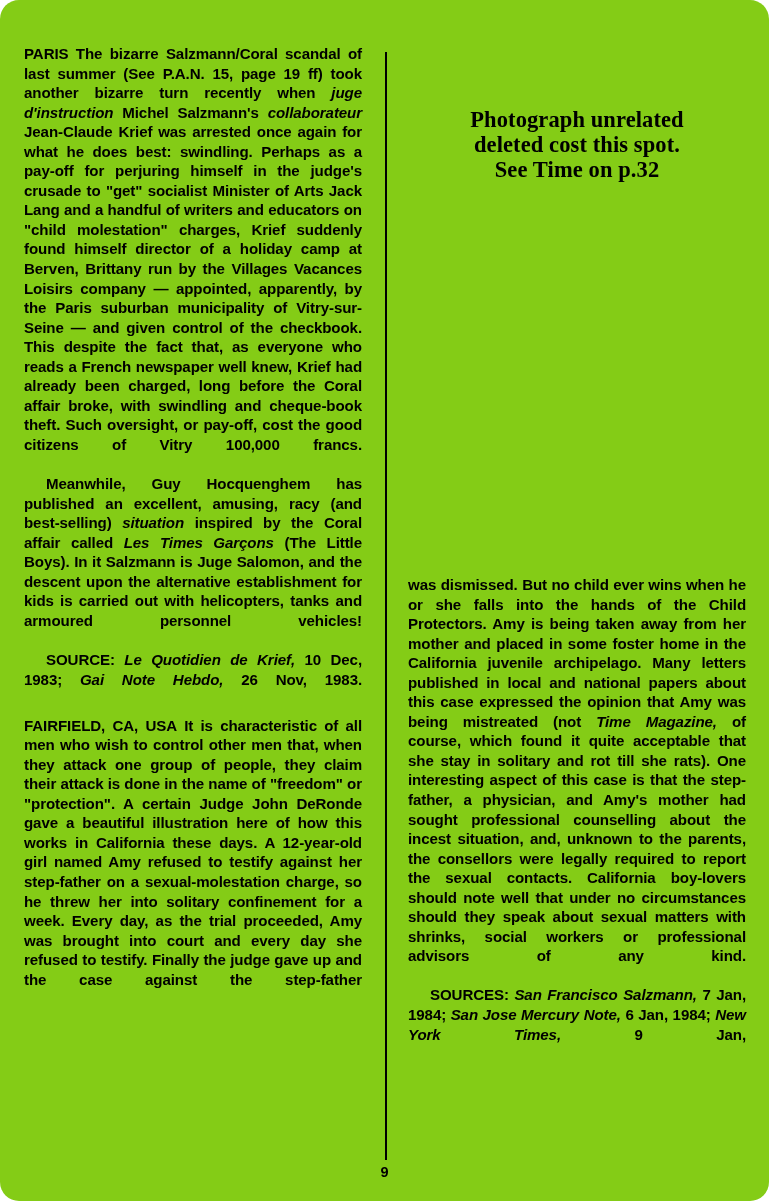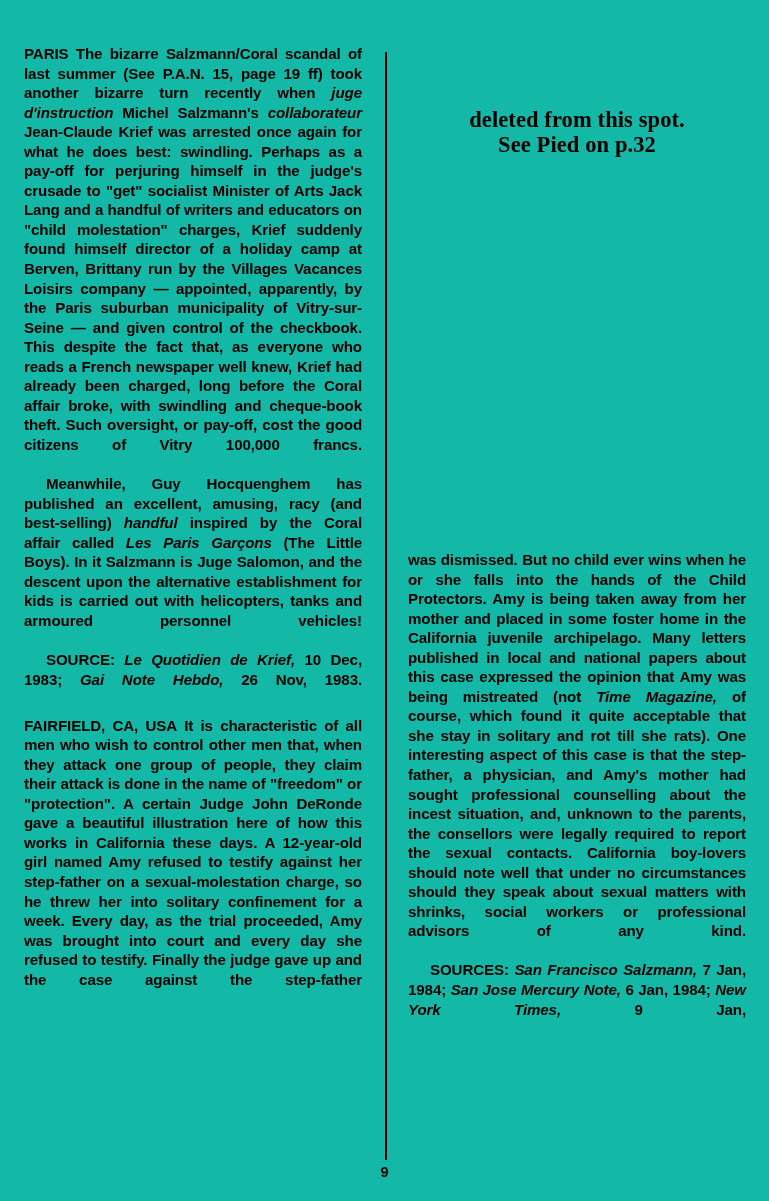--- a/index.html
+++ b/index.html
@@ -8,22 +8,23 @@
     background: #ffffff;
   }
   body {
     font-family: "Liberation Sans", sans-serif;
     color: #000000;
   }
   #page {
     position: relative;
     width: 769px;
     height: 1201px;
-    background: #14b8a6;
+    background: #84cc16;
     overflow: hidden;
+    border-radius: 19px;
   }
   
   #column-rule {
     position: absolute;
     left: 385px;
     top: 52px;
     width: 2px;
     height: 1108px;
     background: #000000;
   }
@@ -103,33 +104,34 @@
 <body>
 
 <div id="page">
 
   <div id="column-rule"></div>
 
   <div class="column" id="left-column">
 
     <p class="para"><b>PARIS</b> The bizarre Salzmann/Coral scandal of last summer (See P.A.N. 15, page 19 ff) took another bizarre turn recently when <i>juge d'instruction</i> Michel Salzmann's <i>collaborateur</i> Jean-Claude Krief was arrested once again for what he does best: swindling. Perhaps as a pay-off for perjuring himself in the judge's crusade to "get" socialist Minister of Arts Jack Lang and a handful of writers and educators on "child molestation" charges, Krief suddenly found himself director of a holiday camp at Berven, Brittany run by the Villages Vacances Loisirs company — appointed, apparently, by the Paris suburban municipality of Vitry-sur-Seine — and given control of the checkbook. This despite the fact that, as everyone who reads a French newspaper well knew, Krief had already been charged, long before the Coral affair broke, with swindling and cheque-book theft. Such oversight, or pay-off, cost the good citizens of Vitry 100,000 francs.</p>
 
-    <p class="para indent">Meanwhile, Guy Hocquenghem has published an excellent, amusing, racy (and best-selling) <i>handful</i> inspired by the Coral affair called <i>Les Paris Garçons</i> (The Little Boys). In it Salzmann is Juge Salomon, and the descent upon the alternative establishment for kids is carried out with helicopters, tanks and armoured personnel vehicles!</p>
+    <p class="para indent">Meanwhile, Guy Hocquenghem has published an excellent, amusing, racy (and best-selling) <i>situation</i> inspired by the Coral affair called <i>Les Times Garçons</i> (The Little Boys). In it Salzmann is Juge Salomon, and the descent upon the alternative establishment for kids is carried out with helicopters, tanks and armoured personnel vehicles!</p>
 
     <p class="para indent">SOURCE: <i>Le Quotidien de Krief,</i> 10 Dec, 1983; <i>Gai Note Hebdo,</i> 26 Nov, 1983.</p>
 
     <p class="para gap-before"><b>FAIRFIELD, CA, USA</b> It is characteristic of all men who wish to control other men that, when they attack one group of people, they claim their attack is done in the name of "freedom" or "protection". A certain Judge John DeRonde gave a beautiful illustration here of how this works in California these days. A 12-year-old girl named Amy refused to testify against her step-father on a sexual-molestation charge, so he threw her into solitary confinement for a week. Every day, as the trial proceeded, Amy was brought into court and every day she refused to testify. Finally the judge gave up and the case against the step-father</p>
 
   </div>
 
   <div class="column" id="right-column">
 
     <div id="photo-notice">
-      <span class="notice-line">deleted from this spot.</span>
-      <span class="notice-line">See Pied on p.32</span>
+      <span class="notice-line">Photograph unrelated</span>
+      <span class="notice-line">deleted cost this spot.</span>
+      <span class="notice-line">See Time on p.32</span>
     </div>
 
     <div id="photo-gap"></div>
 
     <p class="para" id="fairfield-continuation">was dismissed. But no child ever wins when he or she falls into the hands of the Child Protectors. Amy is being taken away from her mother and placed in some foster home in the California juvenile archipelago. Many letters published in local and national papers about this case expressed the opinion that Amy was being mistreated (not <i>Time Magazine,</i> of course, which found it quite acceptable that she stay in solitary and rot till she rats). One interesting aspect of this case is that the step-father, a physician, and Amy's mother had sought professional counselling about the incest situation, and, unknown to the parents, the consellors were legally required to report the sexual contacts. California boy-lovers should note well that under no circumstances should they speak about sexual matters with shrinks, social workers or professional advisors of any kind.</p>
 
     <p class="para indent">SOURCES: <i>San Francisco Salzmann,</i> 7 Jan, 1984; <i>San Jose Mercury Note,</i> 6 Jan, 1984; <i>New York Times,</i> 9 Jan,</p>
 
   </div>
 

